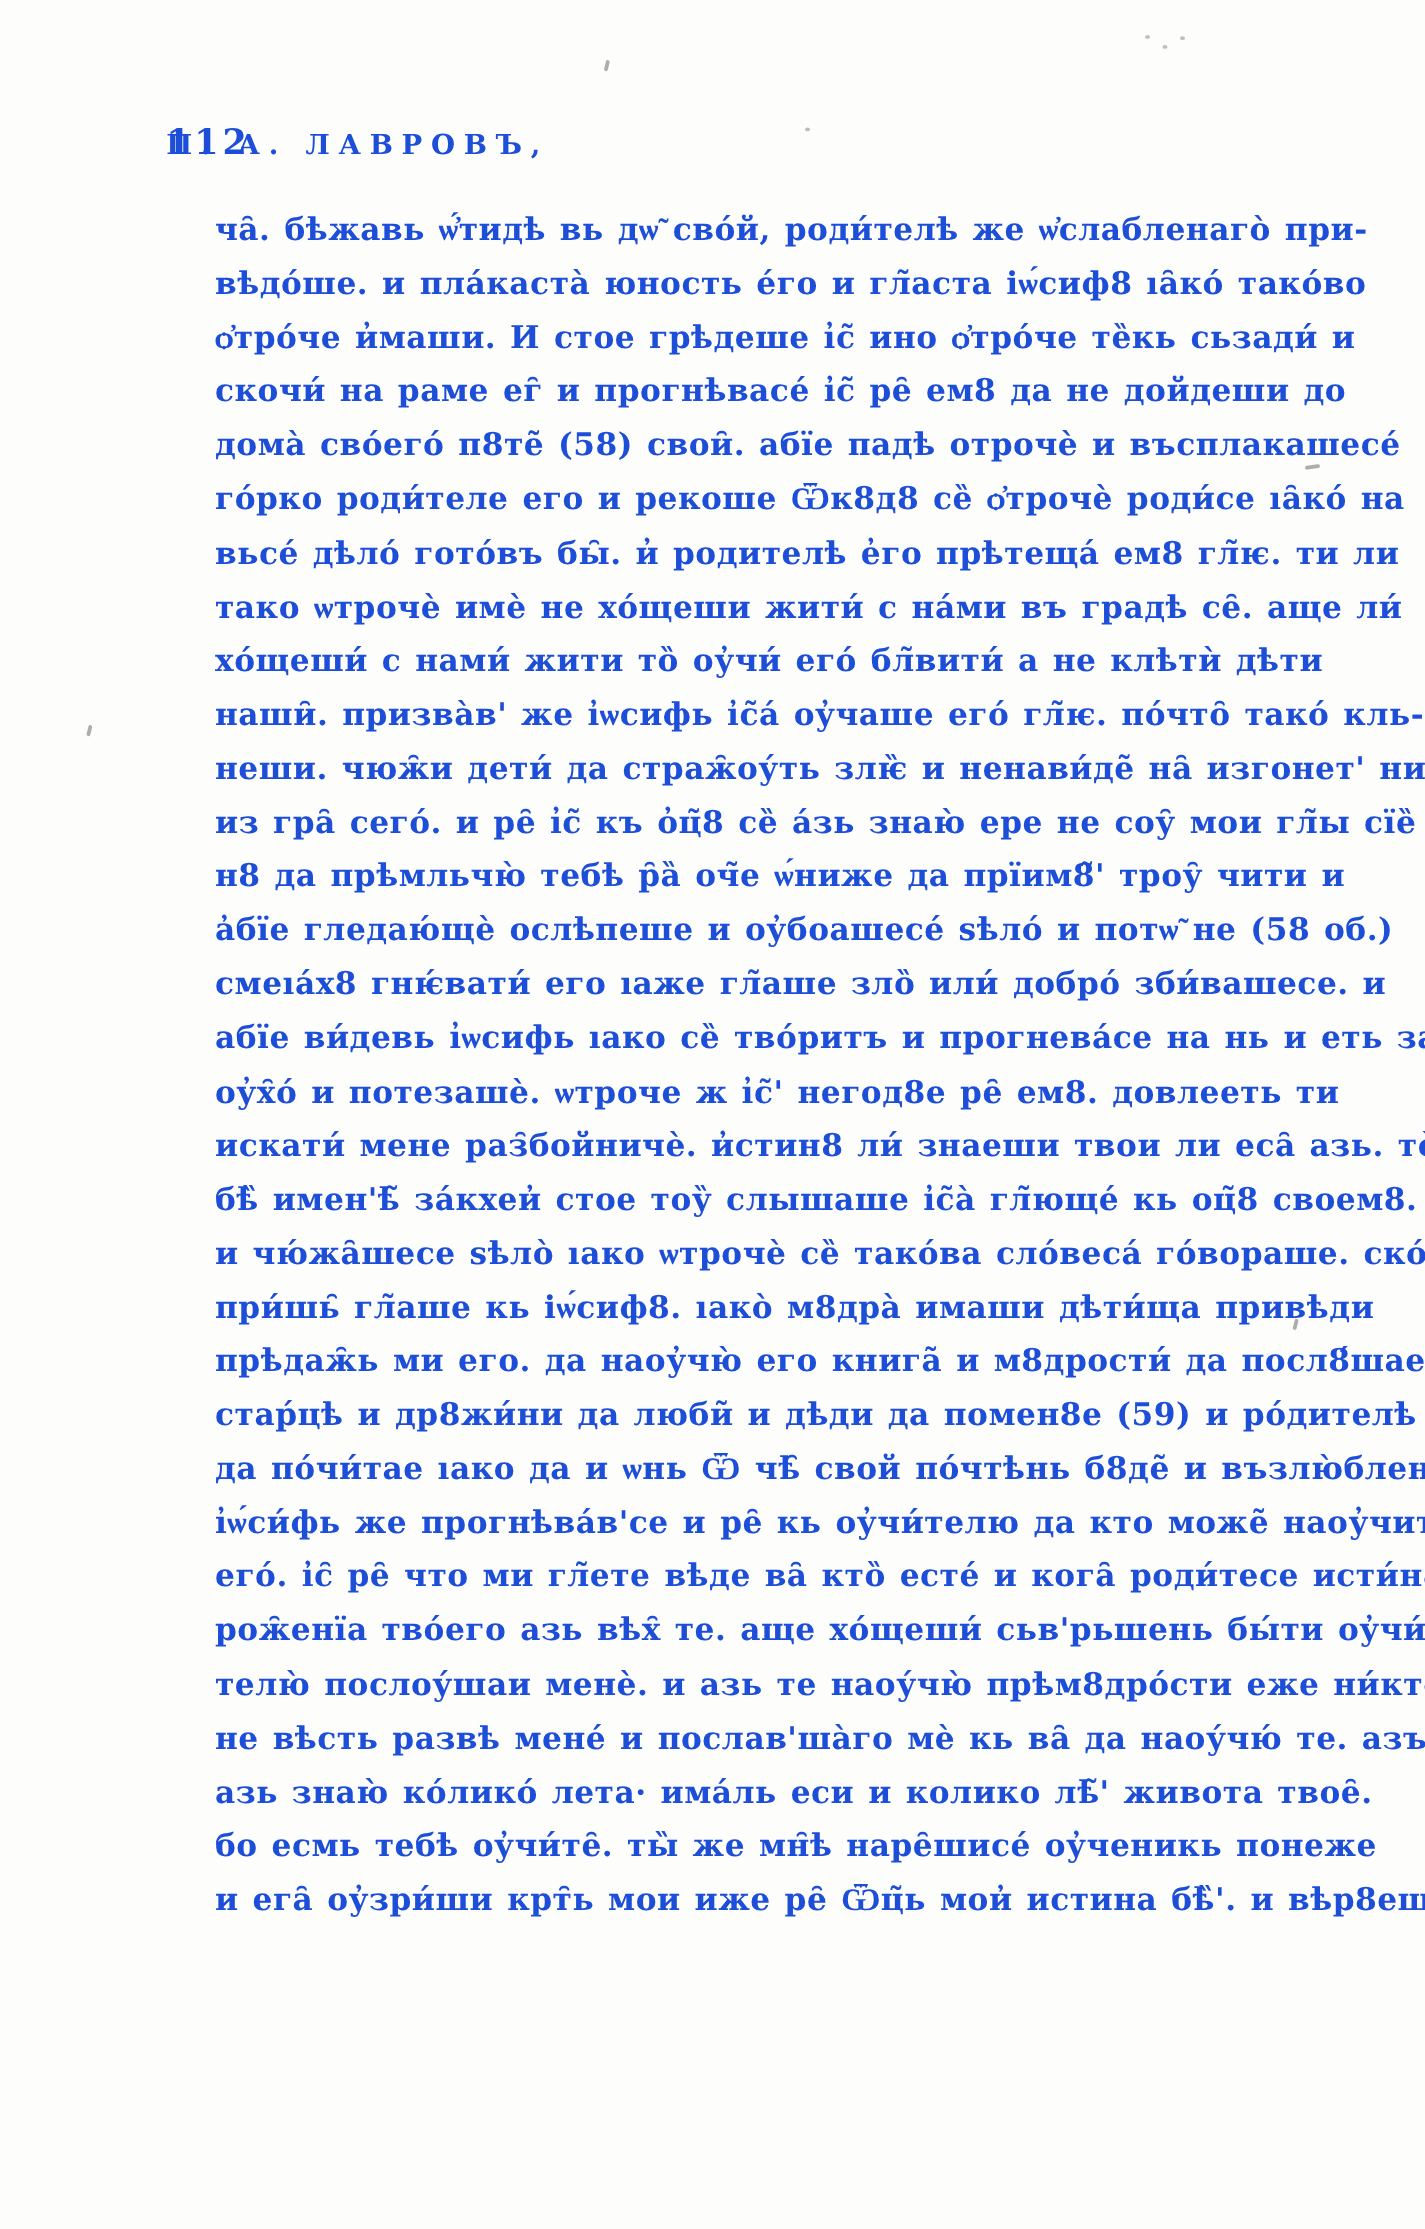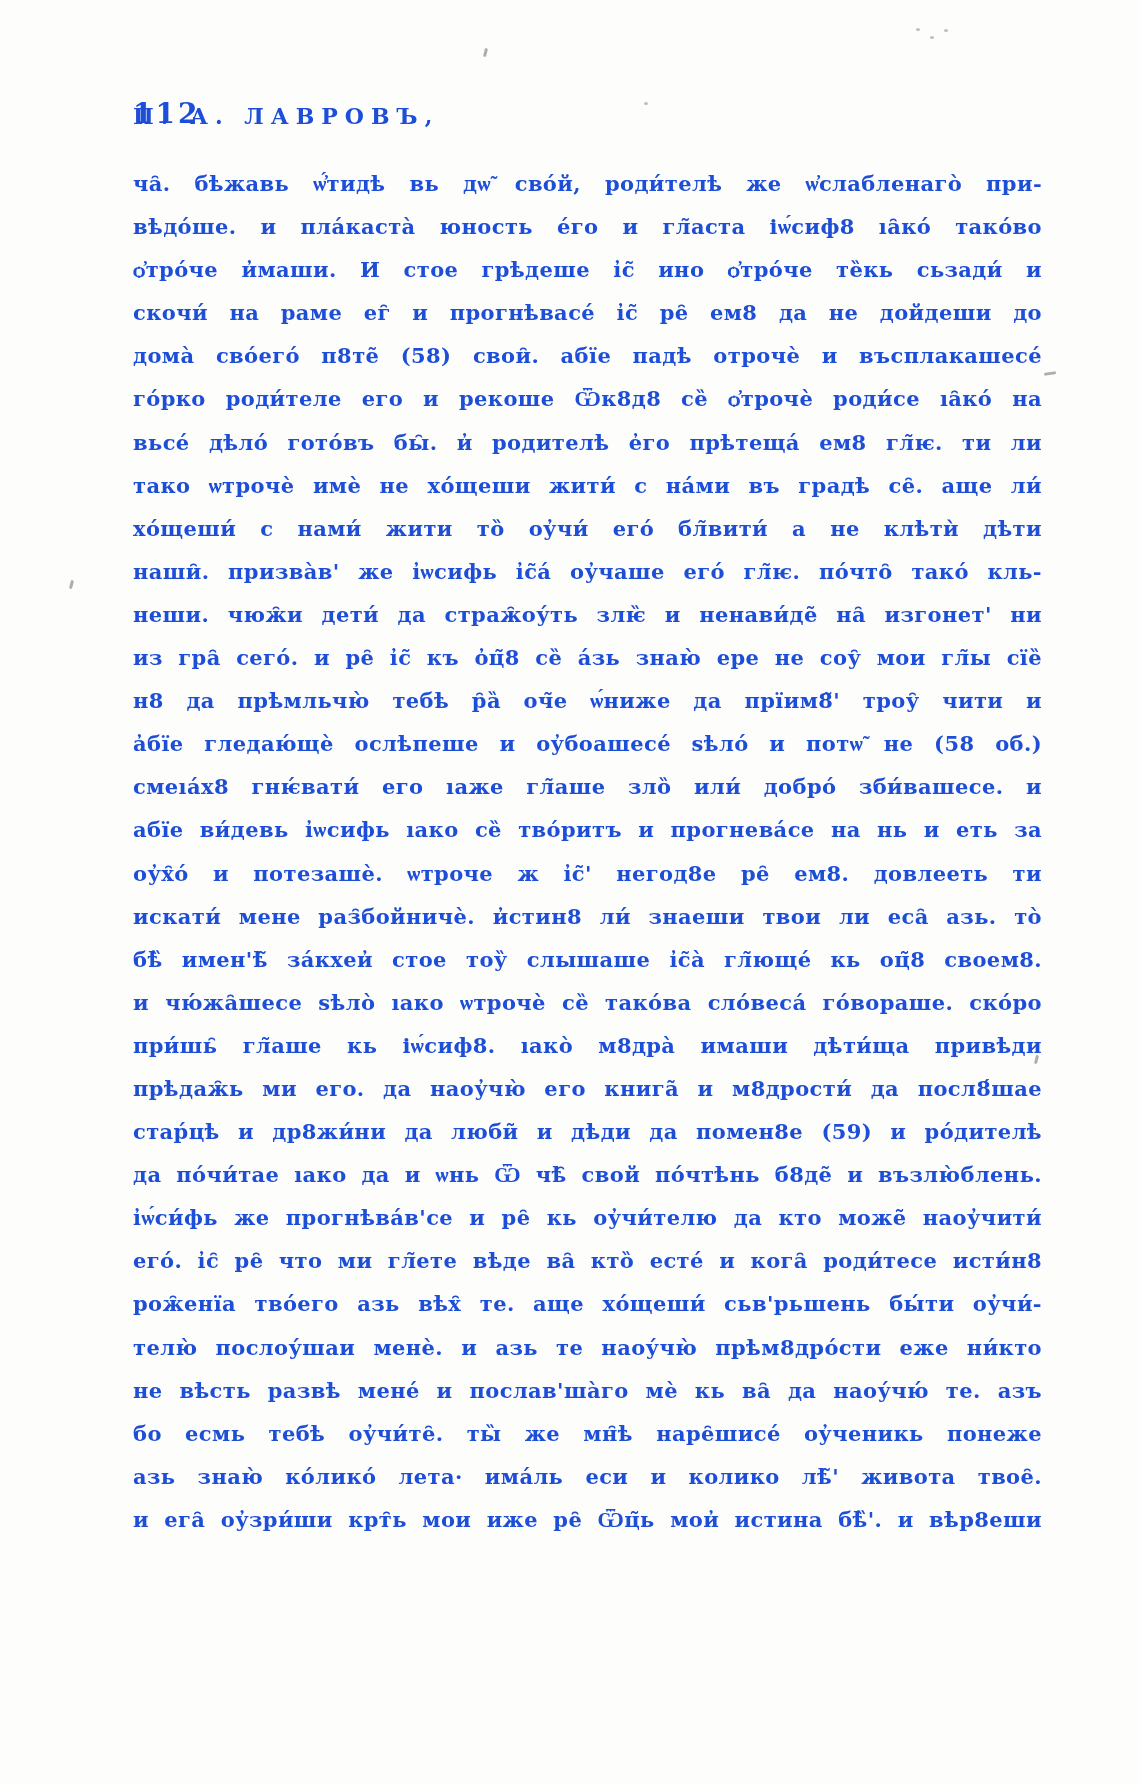--- a/index.html
+++ b/index.html
@@ -44,27 +44,28 @@
   }
   .text-block {
     position: absolute;
     top: 162px;
     left: 133px;
     width: 909px;
   }
   .text-line {
     height: 43.1px;
     line-height: 43.1px;
-    font-size: 21px;
+    font-size: 25px;
     letter-spacing: 0.4px;
     word-spacing: 2px;
     text-align: justify;
     text-align-last: justify;
     -moz-text-align-last: justify;
     white-space: nowrap;
+    margin-left: 39px;
   }
   
   .speck {
     position: absolute;
     background: #8a8a88;
     border-radius: 50%;
   }
   .speck.dot { width: 4px; height: 3px; opacity: 0.55; }
   .speck.tick {
     width: 3px; height: 9px;
@@ -112,22 +113,22 @@
     <div class="text-line">и чю́жа̑шесе ѕѣло̀ ıако ѡтрочѐ се̏ тако́ва сло́веса́ го́вораше. ско́ро</div>
     <div class="text-line">при́шь̑ гл̃аше кь іѡ́сиф8. ıако̀ м8дра̀ имаши дѣти́ща привѣди</div>
     <div class="text-line">прѣдаж̑ь ми его. да наоу̓чю̀ его книга̃ и м8дрости́ да посл8́шае</div>
     <div class="text-line">стар́цѣ и др8жи́ни да люби̃ и дѣди да помен8е (59) и ро́дителѣ</div>
     <div class="text-line">да по́чи́тае ıако да и ѡнь Ѿ чѣ̑ свой по́чтѣнь б8де̃ и възлю̀блень.</div>
     <div class="text-line">і̓ѡ́си́фь же прогнѣва́в'се и ре̑ кь оу̓чи́телю да кто може̃ наоу̓чити́</div>
     <div class="text-line">его́. і̓с̑ ре̑ что ми гл̃ете вѣде ва̑ кто̏ есте́ и кога̑ роди́тесе исти́н8</div>
     <div class="text-line">рож̑енїа тво́его азь вѣх̑ те. аще хо́щеши́ сьв'рьшень бы́ти оу̓чи́-</div>
     <div class="text-line">телю̀ послоу́шаи менѐ. и азь те наоу́чю̀ прѣм8дро́сти еже ни́кто</div>
     <div class="text-line">не вѣсть развѣ мене́ и послав'ша̀го мѐ кь ва̑ да наоу́чю́ те. азъ</div>
+    <div class="text-line">азь знаю̀ ко́лико́ лета· има́ль еси и колико лѣ̃' живота твое̑.</div>
     <div class="text-line">бо есмь тебѣ оу̓чи́те̑. ты̏ же мн̑ѣ наре̑шисе́ оу̓ченикь понеже</div>
-    <div class="text-line">азь знаю̀ ко́лико́ лета· има́ль еси и колико лѣ̃' живота твое̑.</div>
     <div class="text-line">и ега̑ оу̓зри́ши крт̑ь мои иже ре̑ Ѿц̃ь мои̓ истина бѣ̏'. и вѣр8еши</div>
   </div>
 
   <div class="speck dot" style="left:916px; top:28px;"></div>
   <div class="speck dot" style="left:930px; top:36px;"></div>
   <div class="speck dot" style="left:944px; top:29px;"></div>
   <div class="speck tick" style="left:484px; top:48px;"></div>
   <div class="speck dot" style="left:644px; top:102px;"></div>
   <div class="speck dash" style="left:1044px; top:372px;"></div>
   <div class="speck tick" style="left:70px;  top:580px;"></div>

